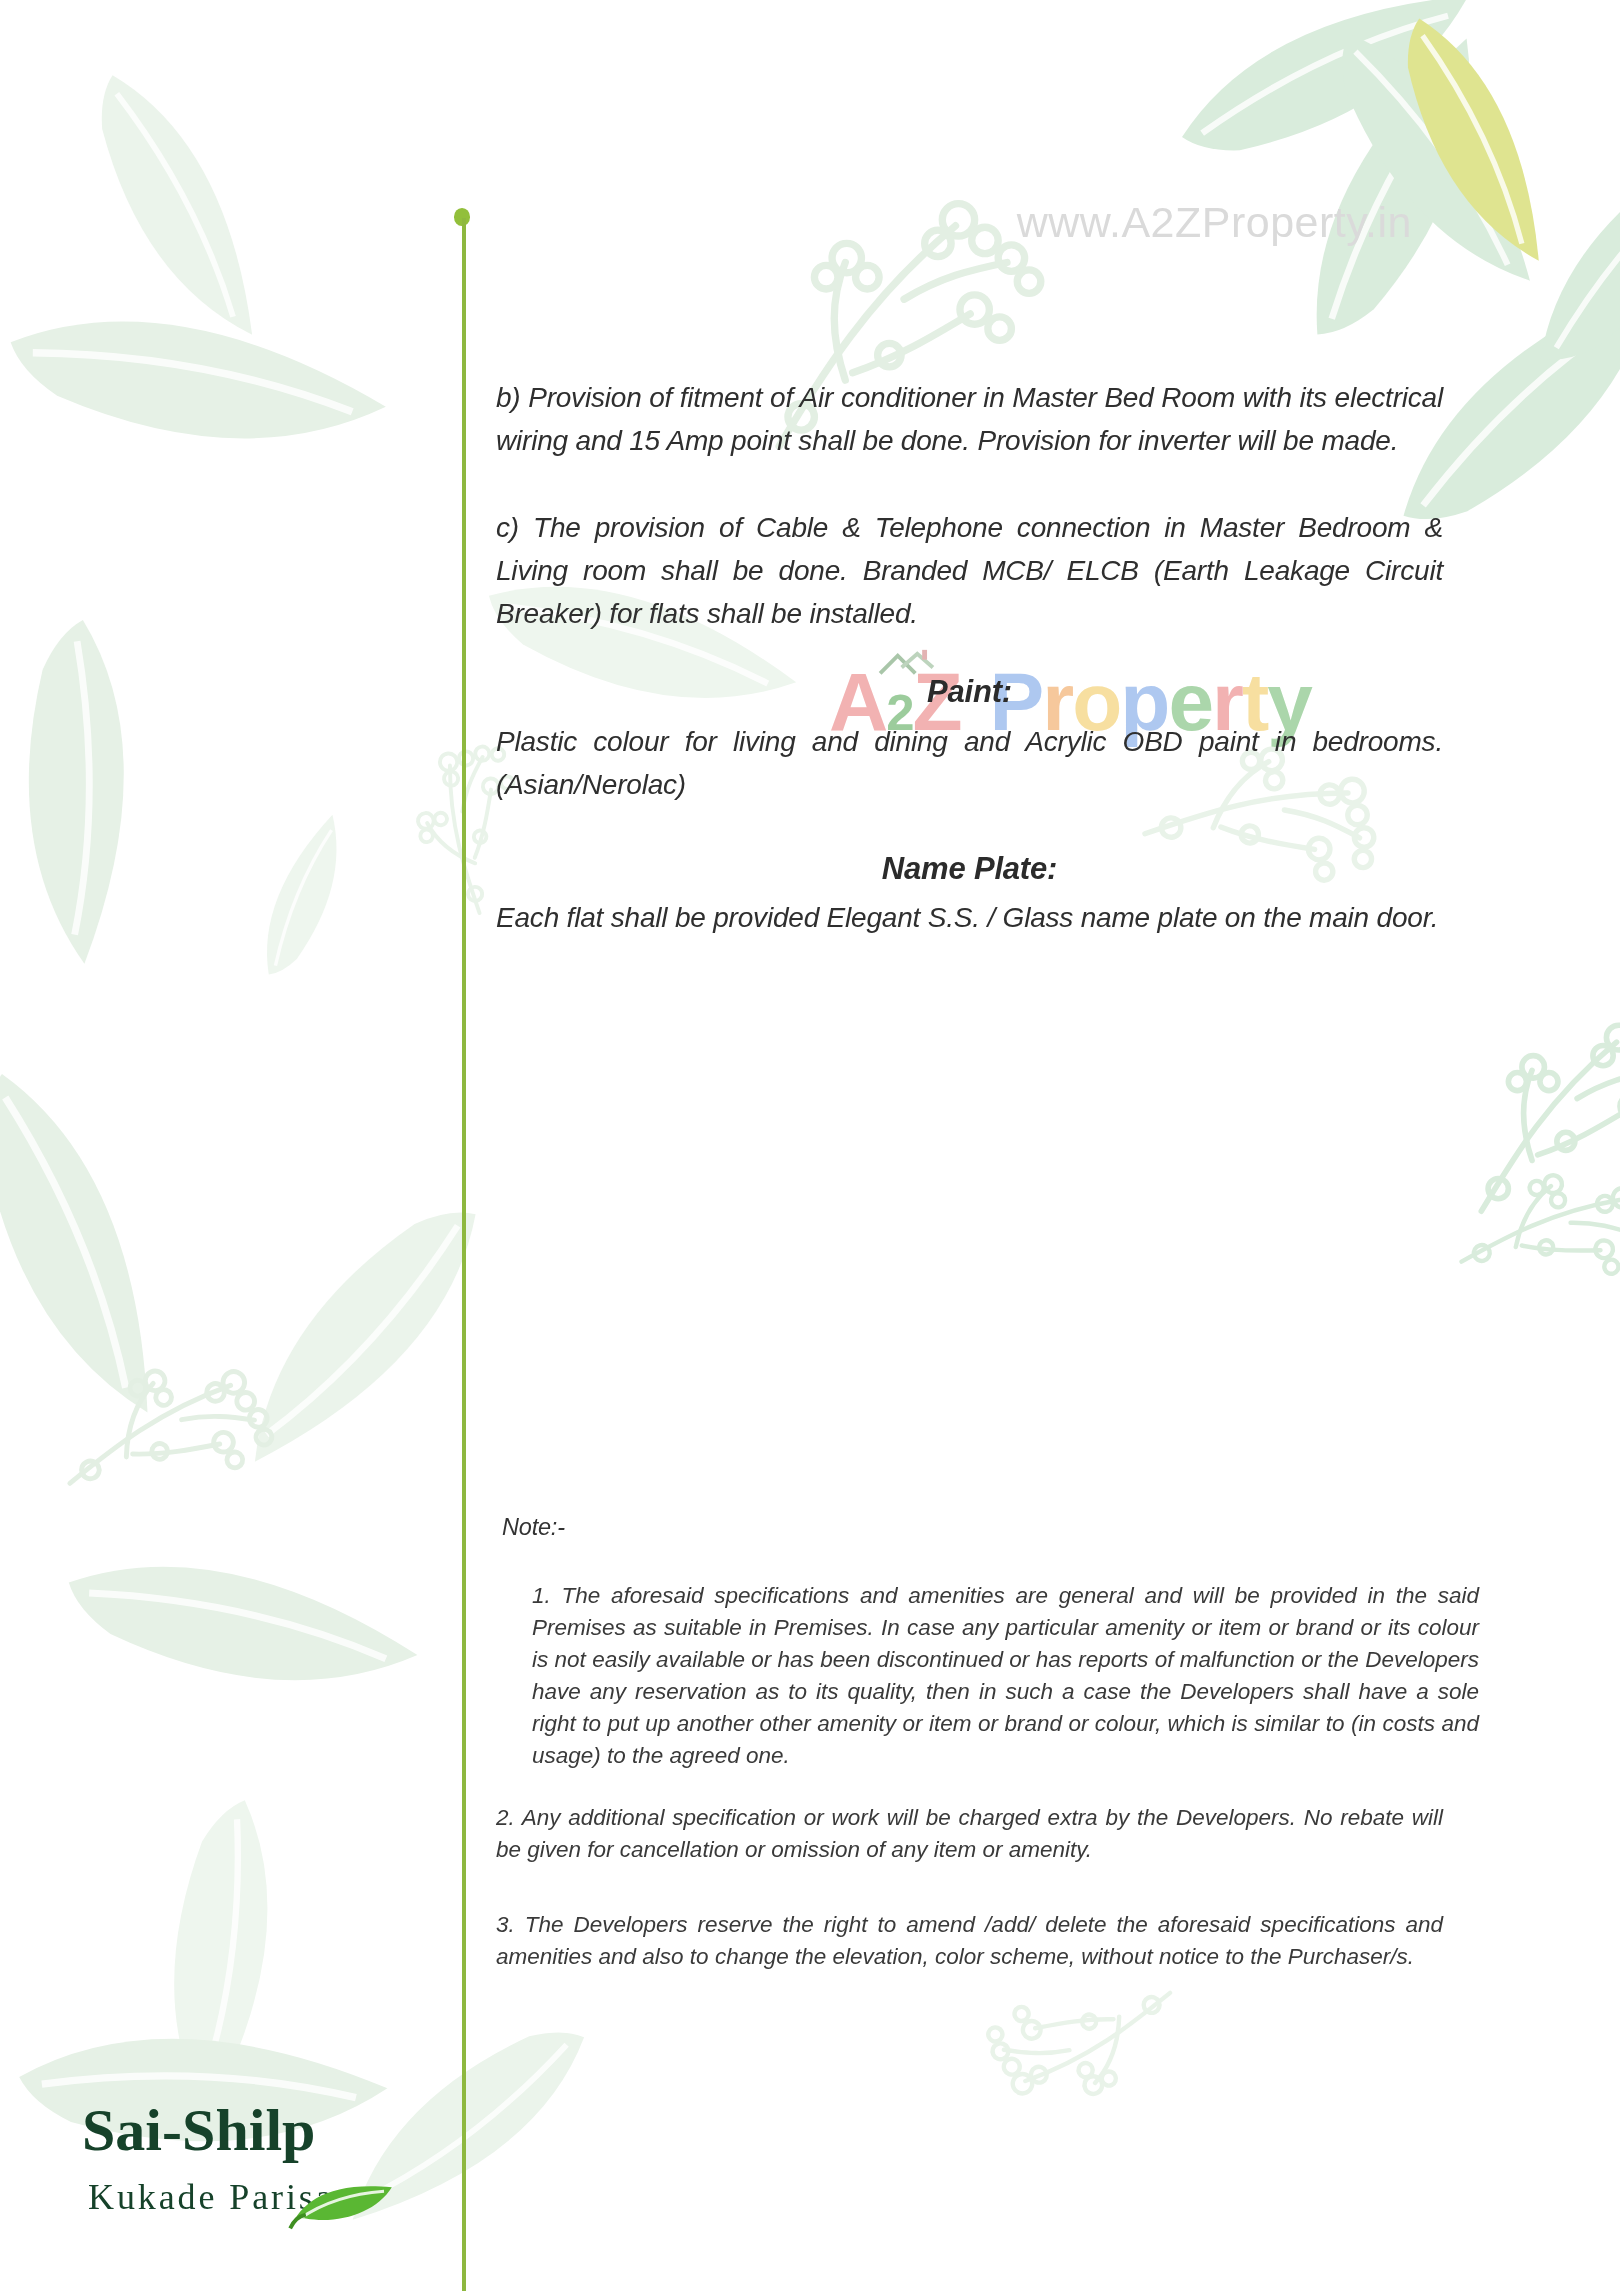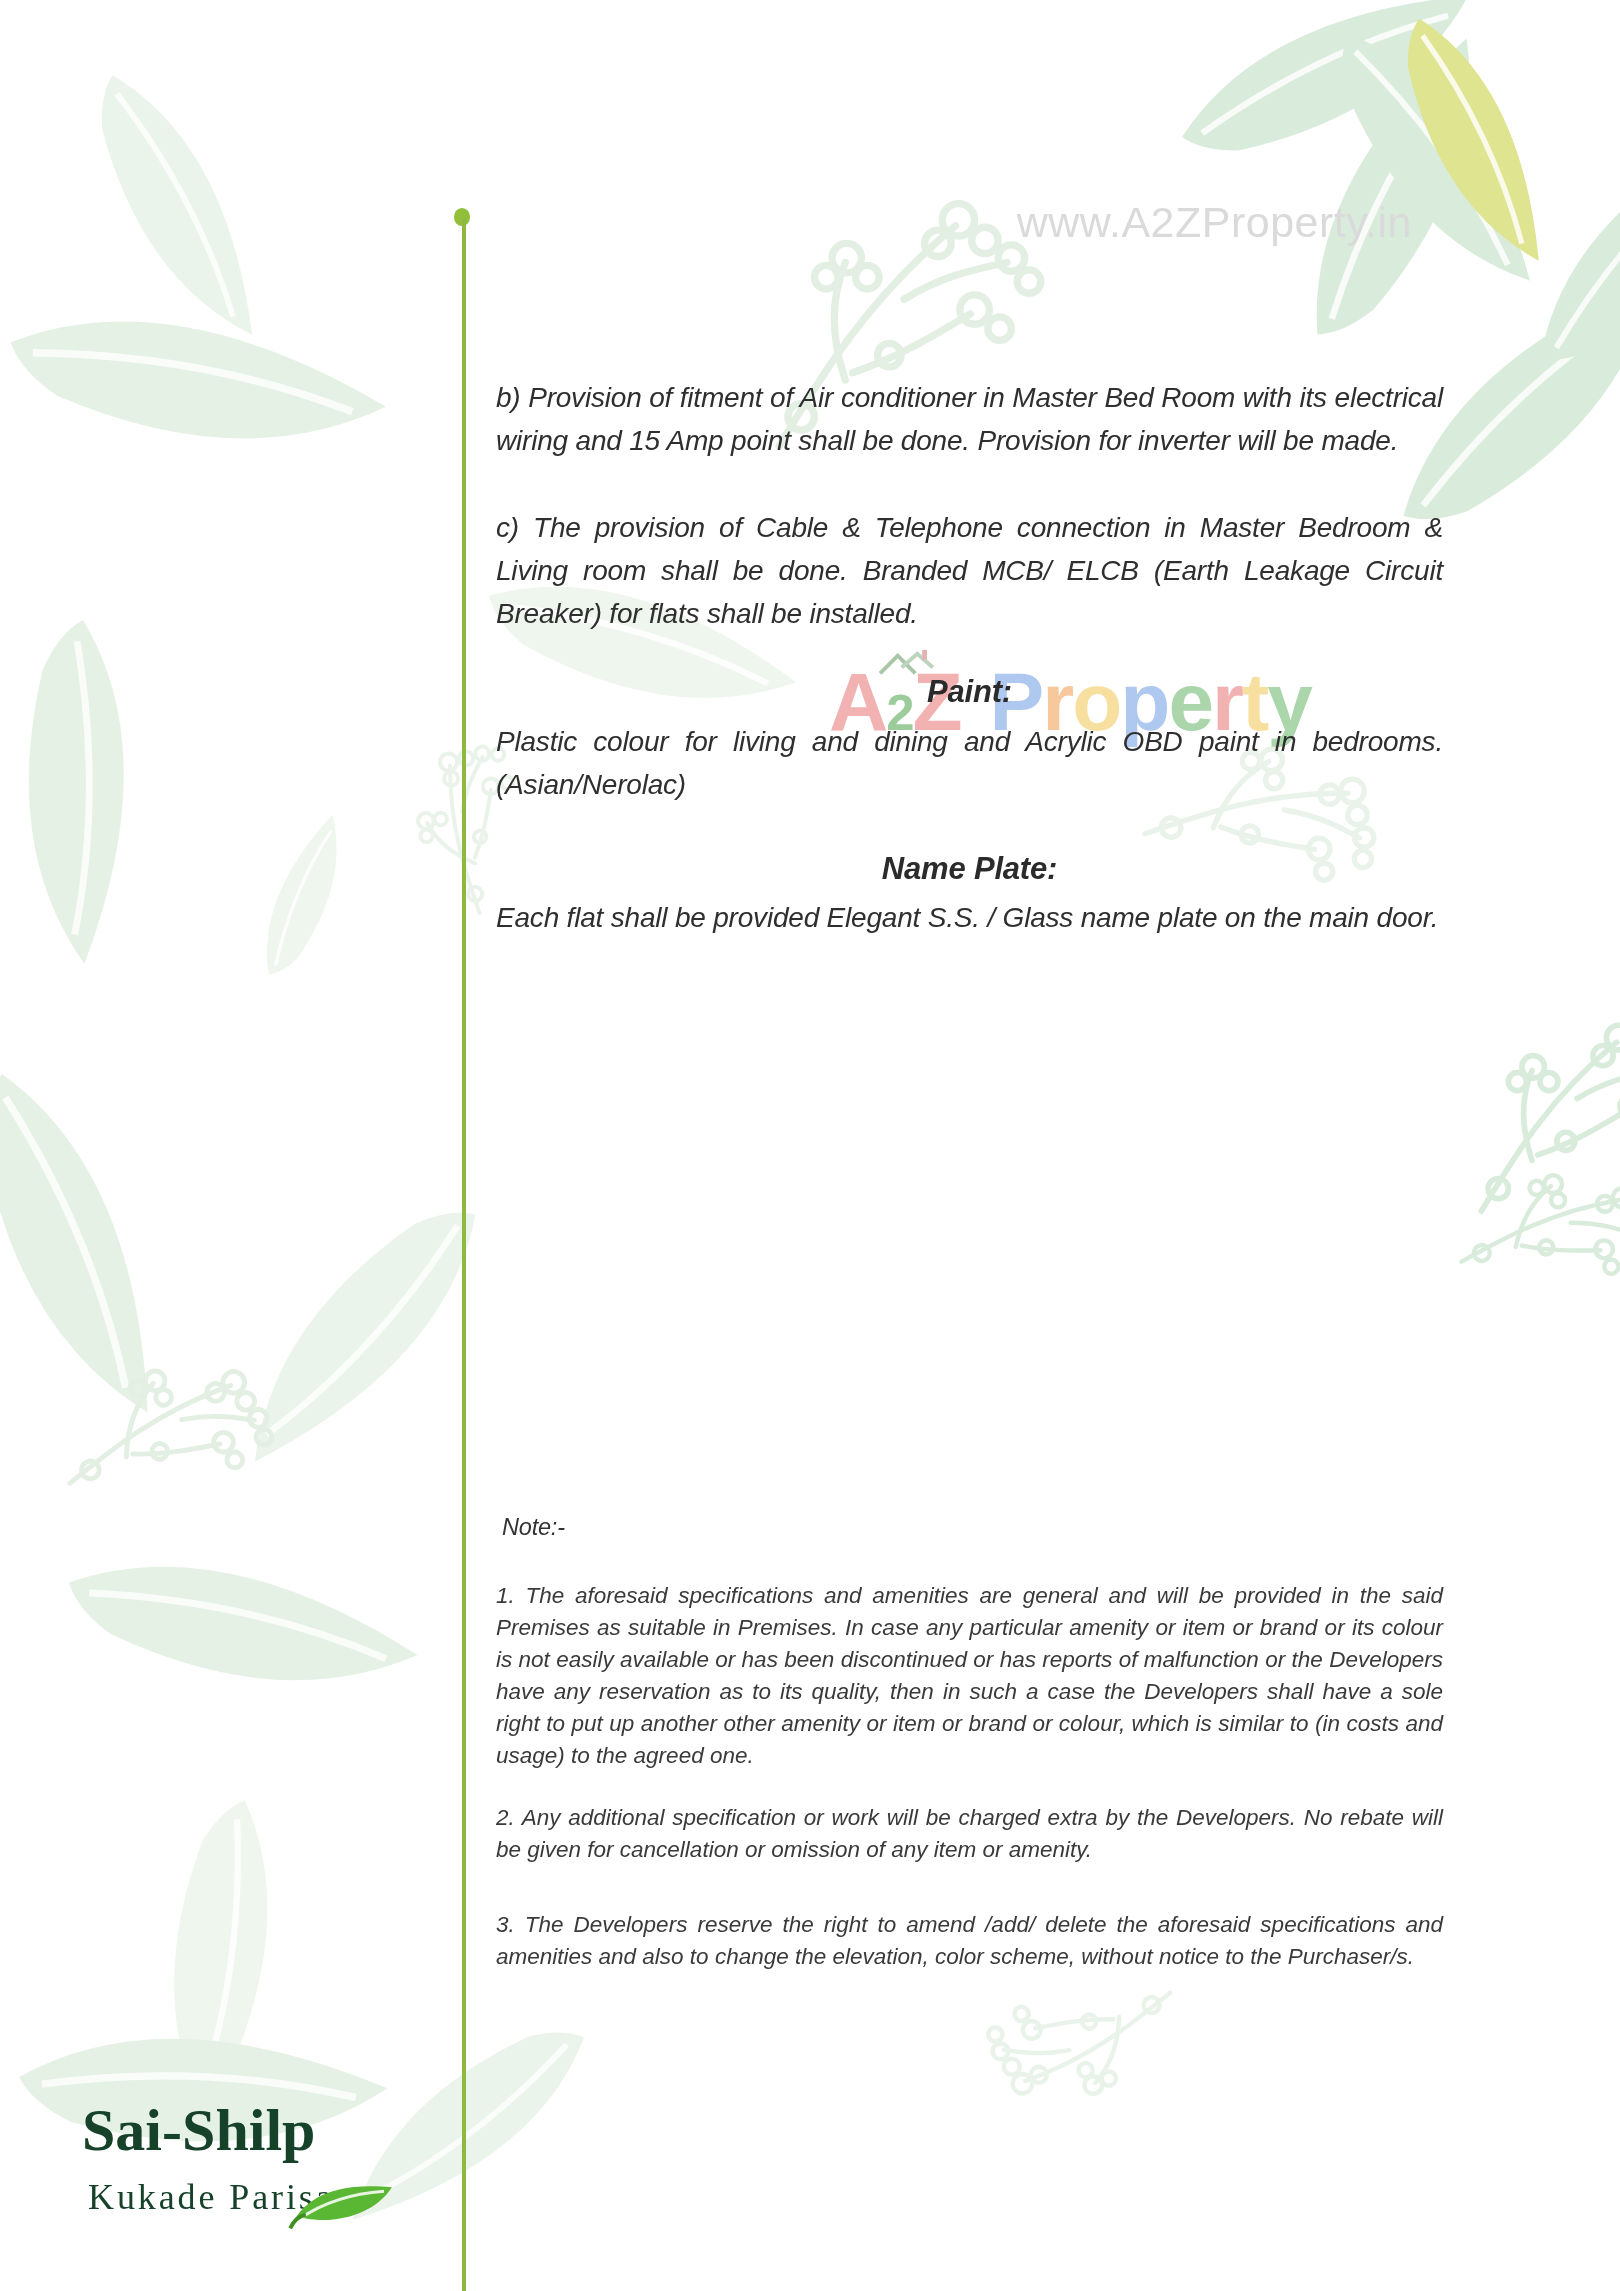--- a/index.html
+++ b/index.html
@@ -38,21 +38,21 @@
   .heading{font-weight:700;font-size:31px;line-height:39px;text-align:center;color:#2b2b2b;}
   .note{font-size:22.5px;line-height:32px;letter-spacing:0;color:#3a3a3a;}
   .note-heading{font-size:23.5px;line-height:29px;text-align:left;color:#333;}
   .para-b{top:376px;}
   .para-c{top:506px;}
   .paint-h{top:672px;}
   .paint-p{top:720px;}
   .np-h{top:849px;}
   .np-p{top:896px;}
   .note-h{top:1513px;left:502px;}
-  .note-1{top:1580px;}
+  .note-1{top:1580px;margin-left:36px;}
   .note-2{top:1802px;}
   .note-3{top:1909px;}
   
   .logo-name{
     position:absolute;left:82px;top:2086px;z-index:3;
     font-family:"Liberation Serif", serif;font-weight:700;
     font-size:60px;line-height:88px;color:#16422a;
   }
   .logo-tagline{
     position:absolute;left:88px;top:2176px;z-index:3;

